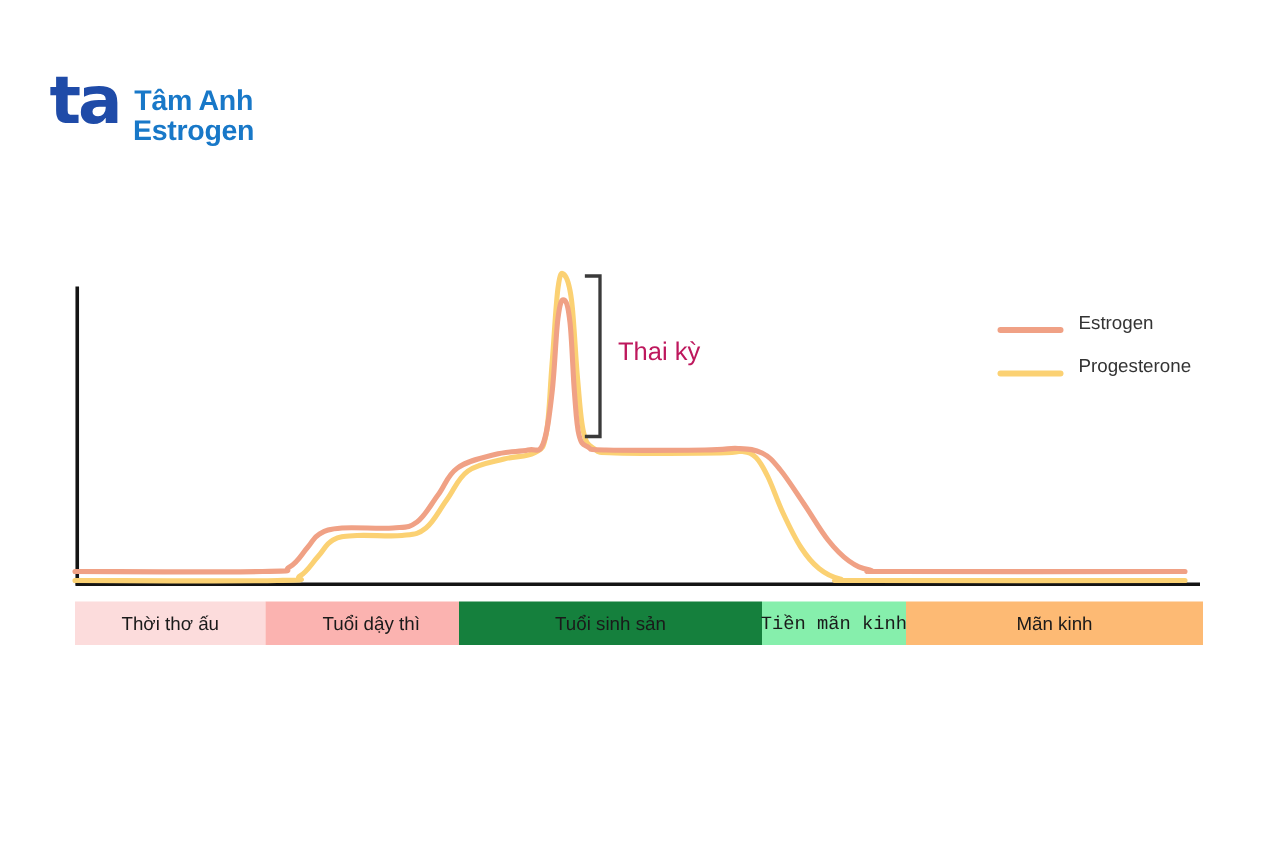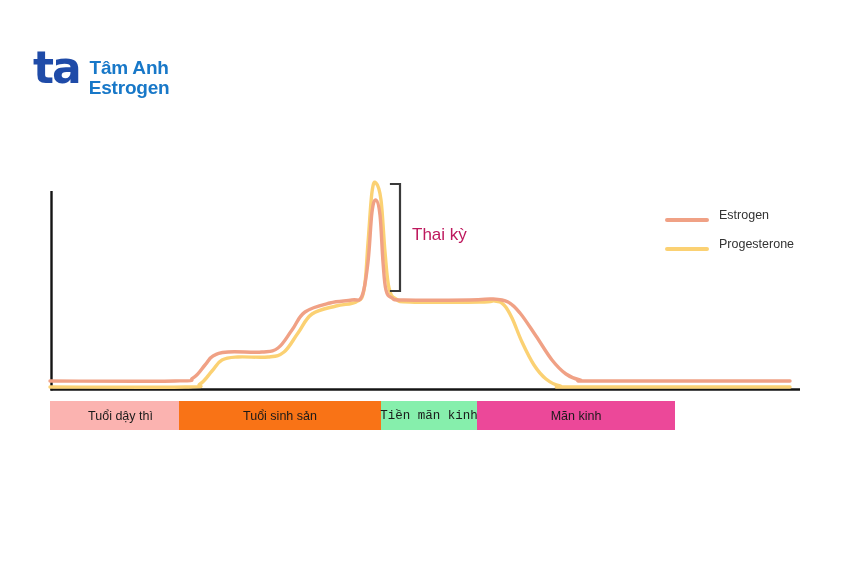--- a/index.html
+++ b/index.html
@@ -96,25 +96,28 @@
       <span class="legend-swatch" style="background: rgb(240, 161, 133);"></span>
       <span class="legend-label">Estrogen</span>
     </div>
     <div class="legend-row">
       <span class="legend-swatch" style="background: rgb(251, 209, 115);"></span>
       <span class="legend-label">Progesterone</span>
     </div>
   </div>
 
 <div id="phases">
+    <div class="phase" style="background: rgb(252, 220, 220); width: 127px; flex: 0 0 127px;">
+      <span>Thời thơ ấu</span>
+    </div>
     <div class="phase" style="background: rgb(251, 179, 176); width: 117px; flex: 0 0 117px; padding-left: 12px;">
       <span>Tuổi dậy thì</span>
     </div>
-    <div class="phase" style="background: #f97316; width: 202px; flex: 0 0 202px;">
+    <div class="phase" style="background: #15803d; width: 202px; flex: 0 0 202px;">
       <span>Tuổi sinh sản</span>
     </div>
     <div class="phase" style="background: #86efac; width: 96px; flex: 0 0 96px; font-family: Liberation Mono, monospace;">
       <span>Tiền mãn kinh</span>
     </div>
-    <div class="phase" style="background: #ec4899; width: 198px; flex: 0 0 198px;">
+    <div class="phase" style="background: #fdba74; width: 198px; flex: 0 0 198px;">
       <span>Mãn kinh</span>
     </div>
   </div>
 
 </body></html>

